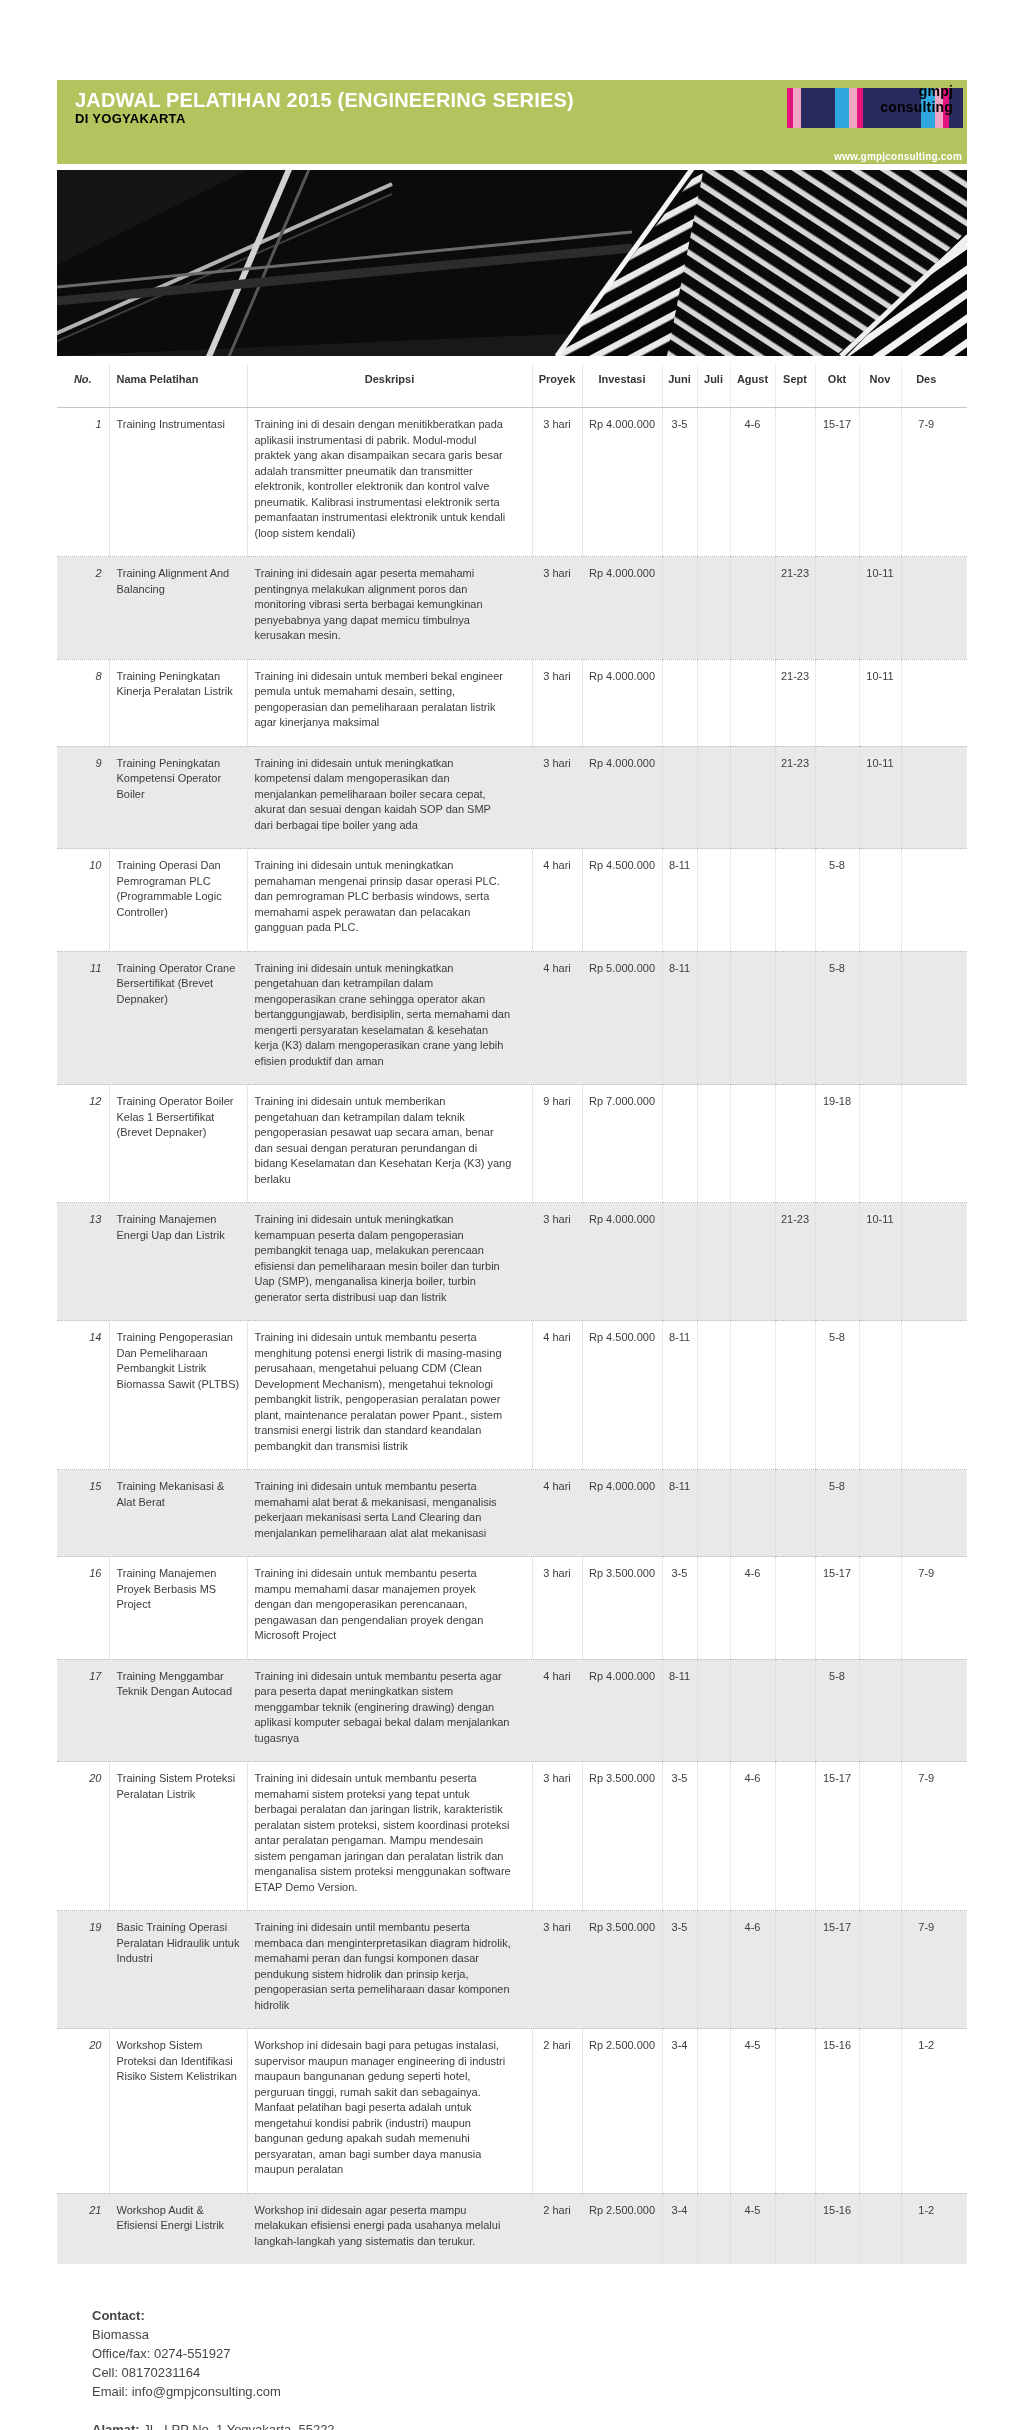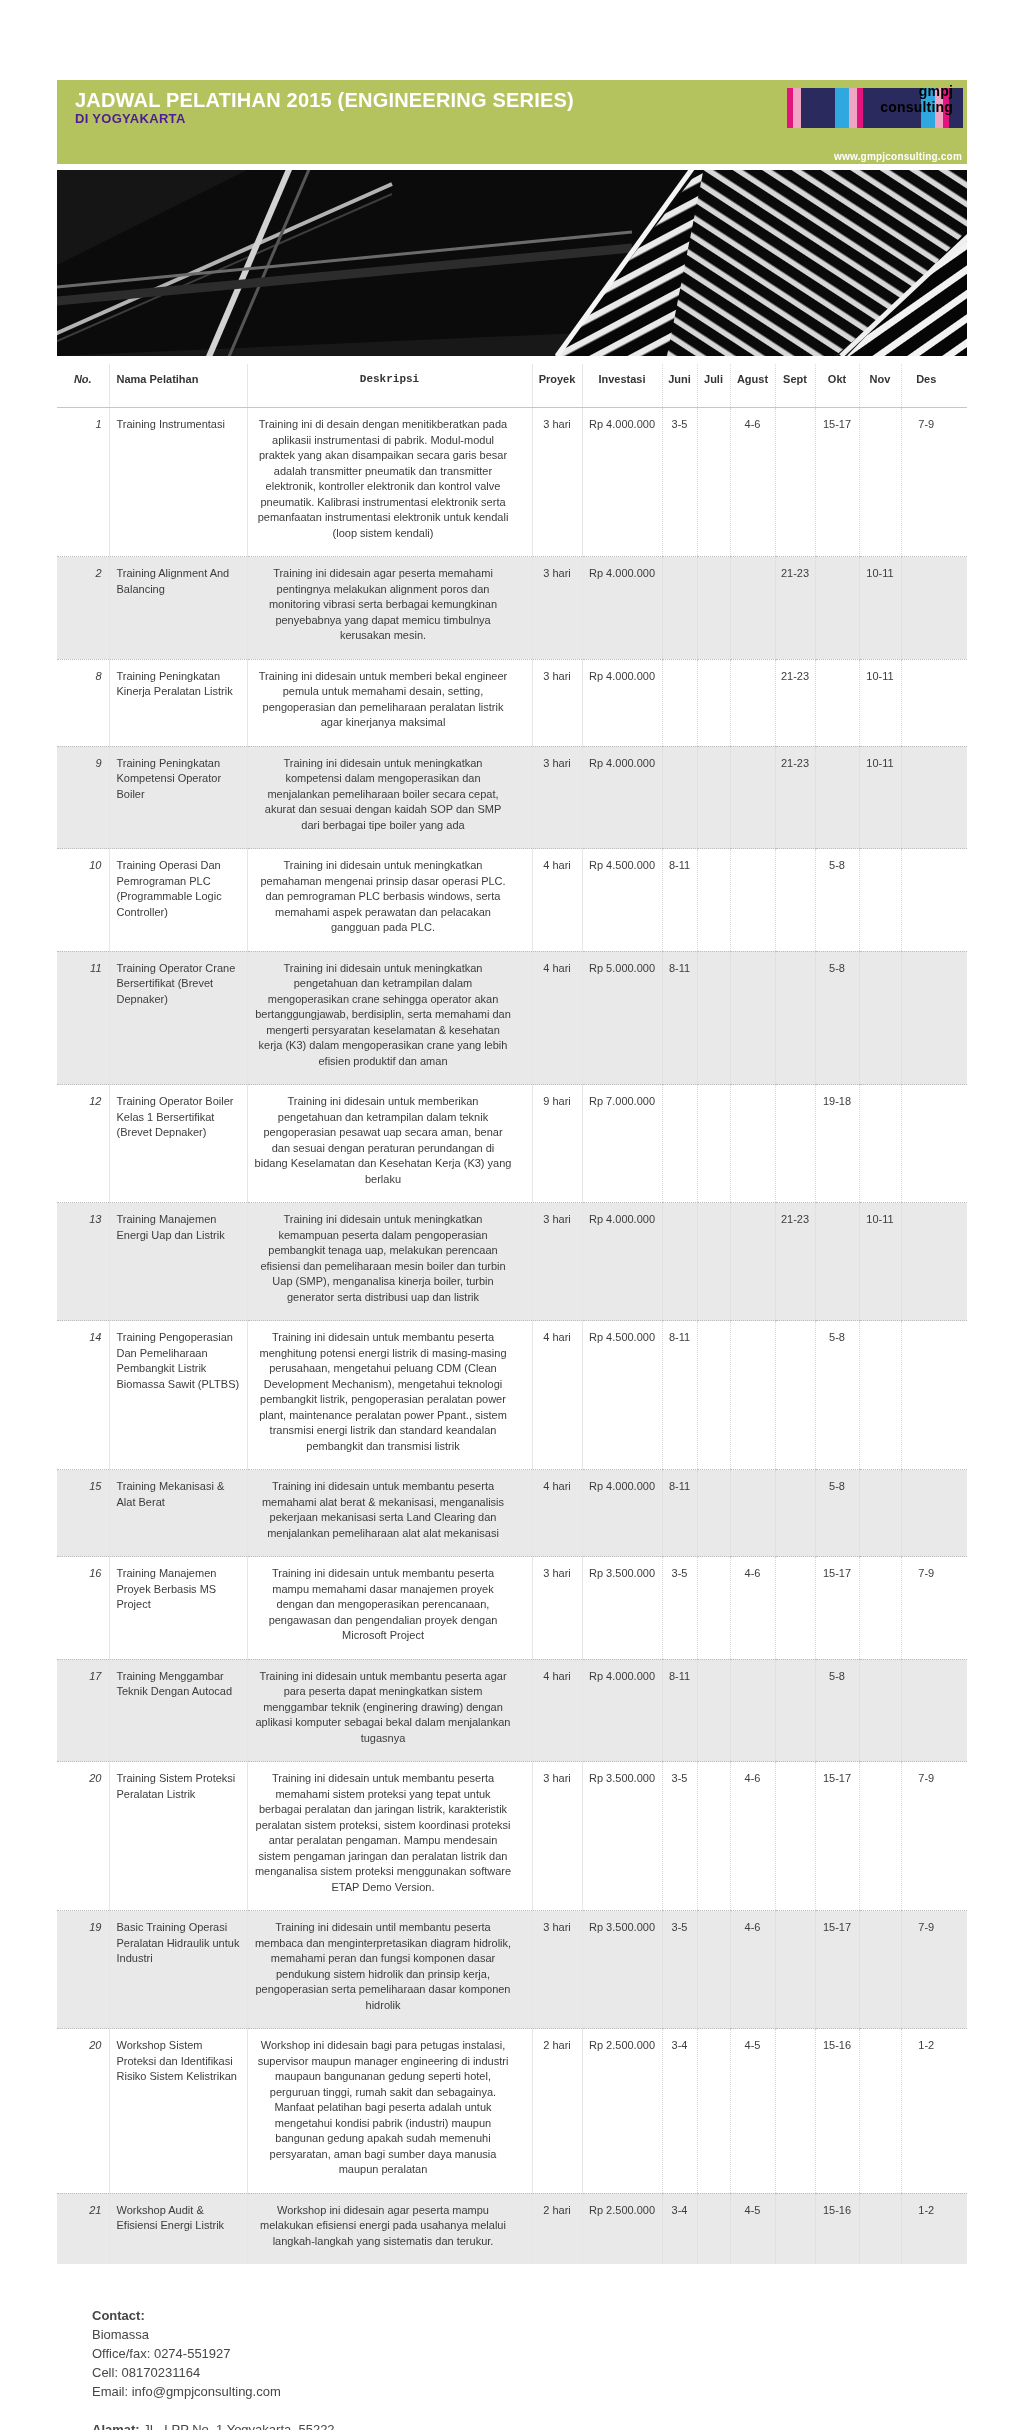--- a/index.html
+++ b/index.html
@@ -15,21 +15,21 @@
   .band{
     position:relative;
     height:84px;
     background:var(--band,#b5c35f);
   }
   .band-titles{padding:9px 0 0 18px;}
   .band-title{
     color:#ffffff;font-weight:bold;font-size:20px;line-height:22px;letter-spacing:.2px;
   }
   .band-subtitle{
-    color:#4c1d95;font-weight:bold;font-size:13px;line-height:15px;letter-spacing:.3px;
+    color:#000000;font-weight:bold;font-size:13px;line-height:15px;letter-spacing:.3px;
   }
   .logo{
     position:absolute;top:8px;right:4px;height:40px;display:flex;
   }
   .logo .stripe{height:40px;}
   .logo-text{
     position:absolute;top:3px;right:14px;text-align:right;
     color:#000000;font-weight:bold;font-size:14px;line-height:16px;letter-spacing:.2px;
   }
   .band-site{
@@ -58,22 +58,22 @@
   }
   table.sched td,table.sched th{border-left:1px solid #e6e6e6;}
   table.sched td:first-child,table.sched th:first-child{border-left:none;}
   table.sched td.m,table.sched th.m{border-left:1px dotted #d9d9d9;}
   tr.shaded td{background:#e9e9e9;}
   tr:last-child td{border-bottom:none;}
 
   .c0{text-align:right;padding-right:7px !important;font-style:italic;}
   th.c0{text-align:center;padding-right:0 !important;}
   .c1{text-align:left;padding-left:7px !important;padding-right:6px !important;}
-  .c2{text-align:center;padding-left:7px !important;padding-right:20px !important;}
-  th.c2{text-align:center;padding-left:0 !important;padding-right:0 !important;font-family:Liberation Mono, monospace;}
+  .c2{text-align:left;padding-left:7px !important;padding-right:20px !important;}
+  th.c2{text-align:center;padding-left:0 !important;padding-right:0 !important;}
   .c3,.c4,.m{text-align:center;}
   .c11{padding-right:16px !important;}
 
   
   .footer{
     margin:42px 0 0 35px;
     font-size:13px;line-height:19px;color:#464646;
   }
   .footer .b{font-weight:bold;}
   .footer .gap{height:19px;}

